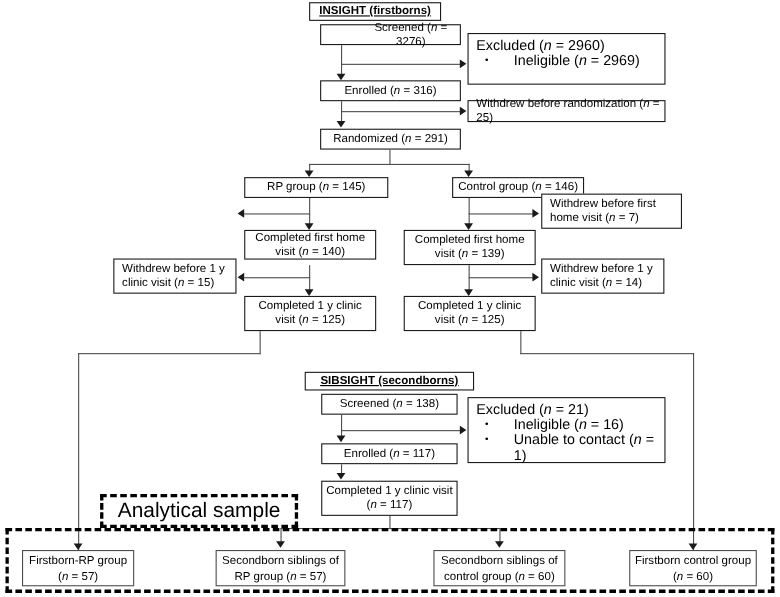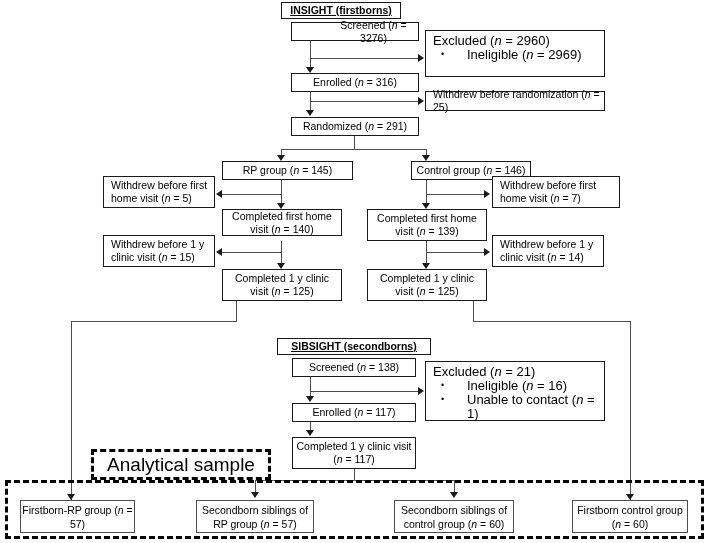--- a/index.html
+++ b/index.html
@@ -189,23 +189,20 @@
   <div class="arrow-d" style="left:422px; top:155px;"></div>
 
   <div class="box" style="left:222px; top:161px; width:131px; height:19px;">
     <span>RP group (<em>n</em> = 145)</span>
   </div>
 
   <div class="ln lnv" style="left:281px; top:180px; height:27px;"></div>
   <div class="ln lnh" style="left:222px; top:194px; width:60px;"></div>
   <div class="arrow-l" style="left:216px; top:190px;"></div>
 
-  <div class="box left-align" style="left:103px; top:176px; width:112px; height:32px;">
-    <span>Withdrew before first home visit (<em>n</em> = 5)</span>
-  </div>
 
   <div class="arrow-d" style="left:277px; top:203px;"></div>
 
   <div class="box" style="left:222px; top:209px; width:120px; height:27px;">
     <span>Completed first home visit (<em>n</em> = 140)</span>
   </div>
 
   <div class="ln lnv" style="left:281px; top:241px; height:27px;"></div>
   <div class="ln lnh" style="left:222px; top:252px; width:60px;"></div>
   <div class="arrow-l" style="left:216px; top:248px;"></div>
@@ -301,21 +298,21 @@
   <div class="ln lnv" style="left:454px; top:480px; height:14px;"></div>
   <div class="arrow-d" style="left:251px; top:492px;"></div>
   <div class="arrow-d" style="left:450px; top:492px;"></div>
 
   <div class="dashed-frame" style="left:5px; top:480px; width:699px; height:59px;"></div>
 
   <div class="dashed-label" style="left:91px; top:449px; width:180px; height:31px;">
     <span>Analytical sample</span>
   </div>
 
-  <div class="bottom-box" style="left:20px; top:500px; width:115px; height:33px;">
+  <div class="bottom-box" style="left:20px; top:500px; width:102px; height:33px;">
     <span>Firstborn-RP group (<em>n</em> = 57)</span>
   </div>
 
   <div class="bottom-box" style="left:196px; top:500px; width:118px; height:33px;">
     <span>Secondborn siblings of RP group (<em>n</em> = 57)</span>
   </div>
 
   <div class="bottom-box" style="left:394px; top:500px; width:120px; height:33px;">
     <span>Secondborn siblings of control group (<em>n</em> = 60)</span>
   </div>

